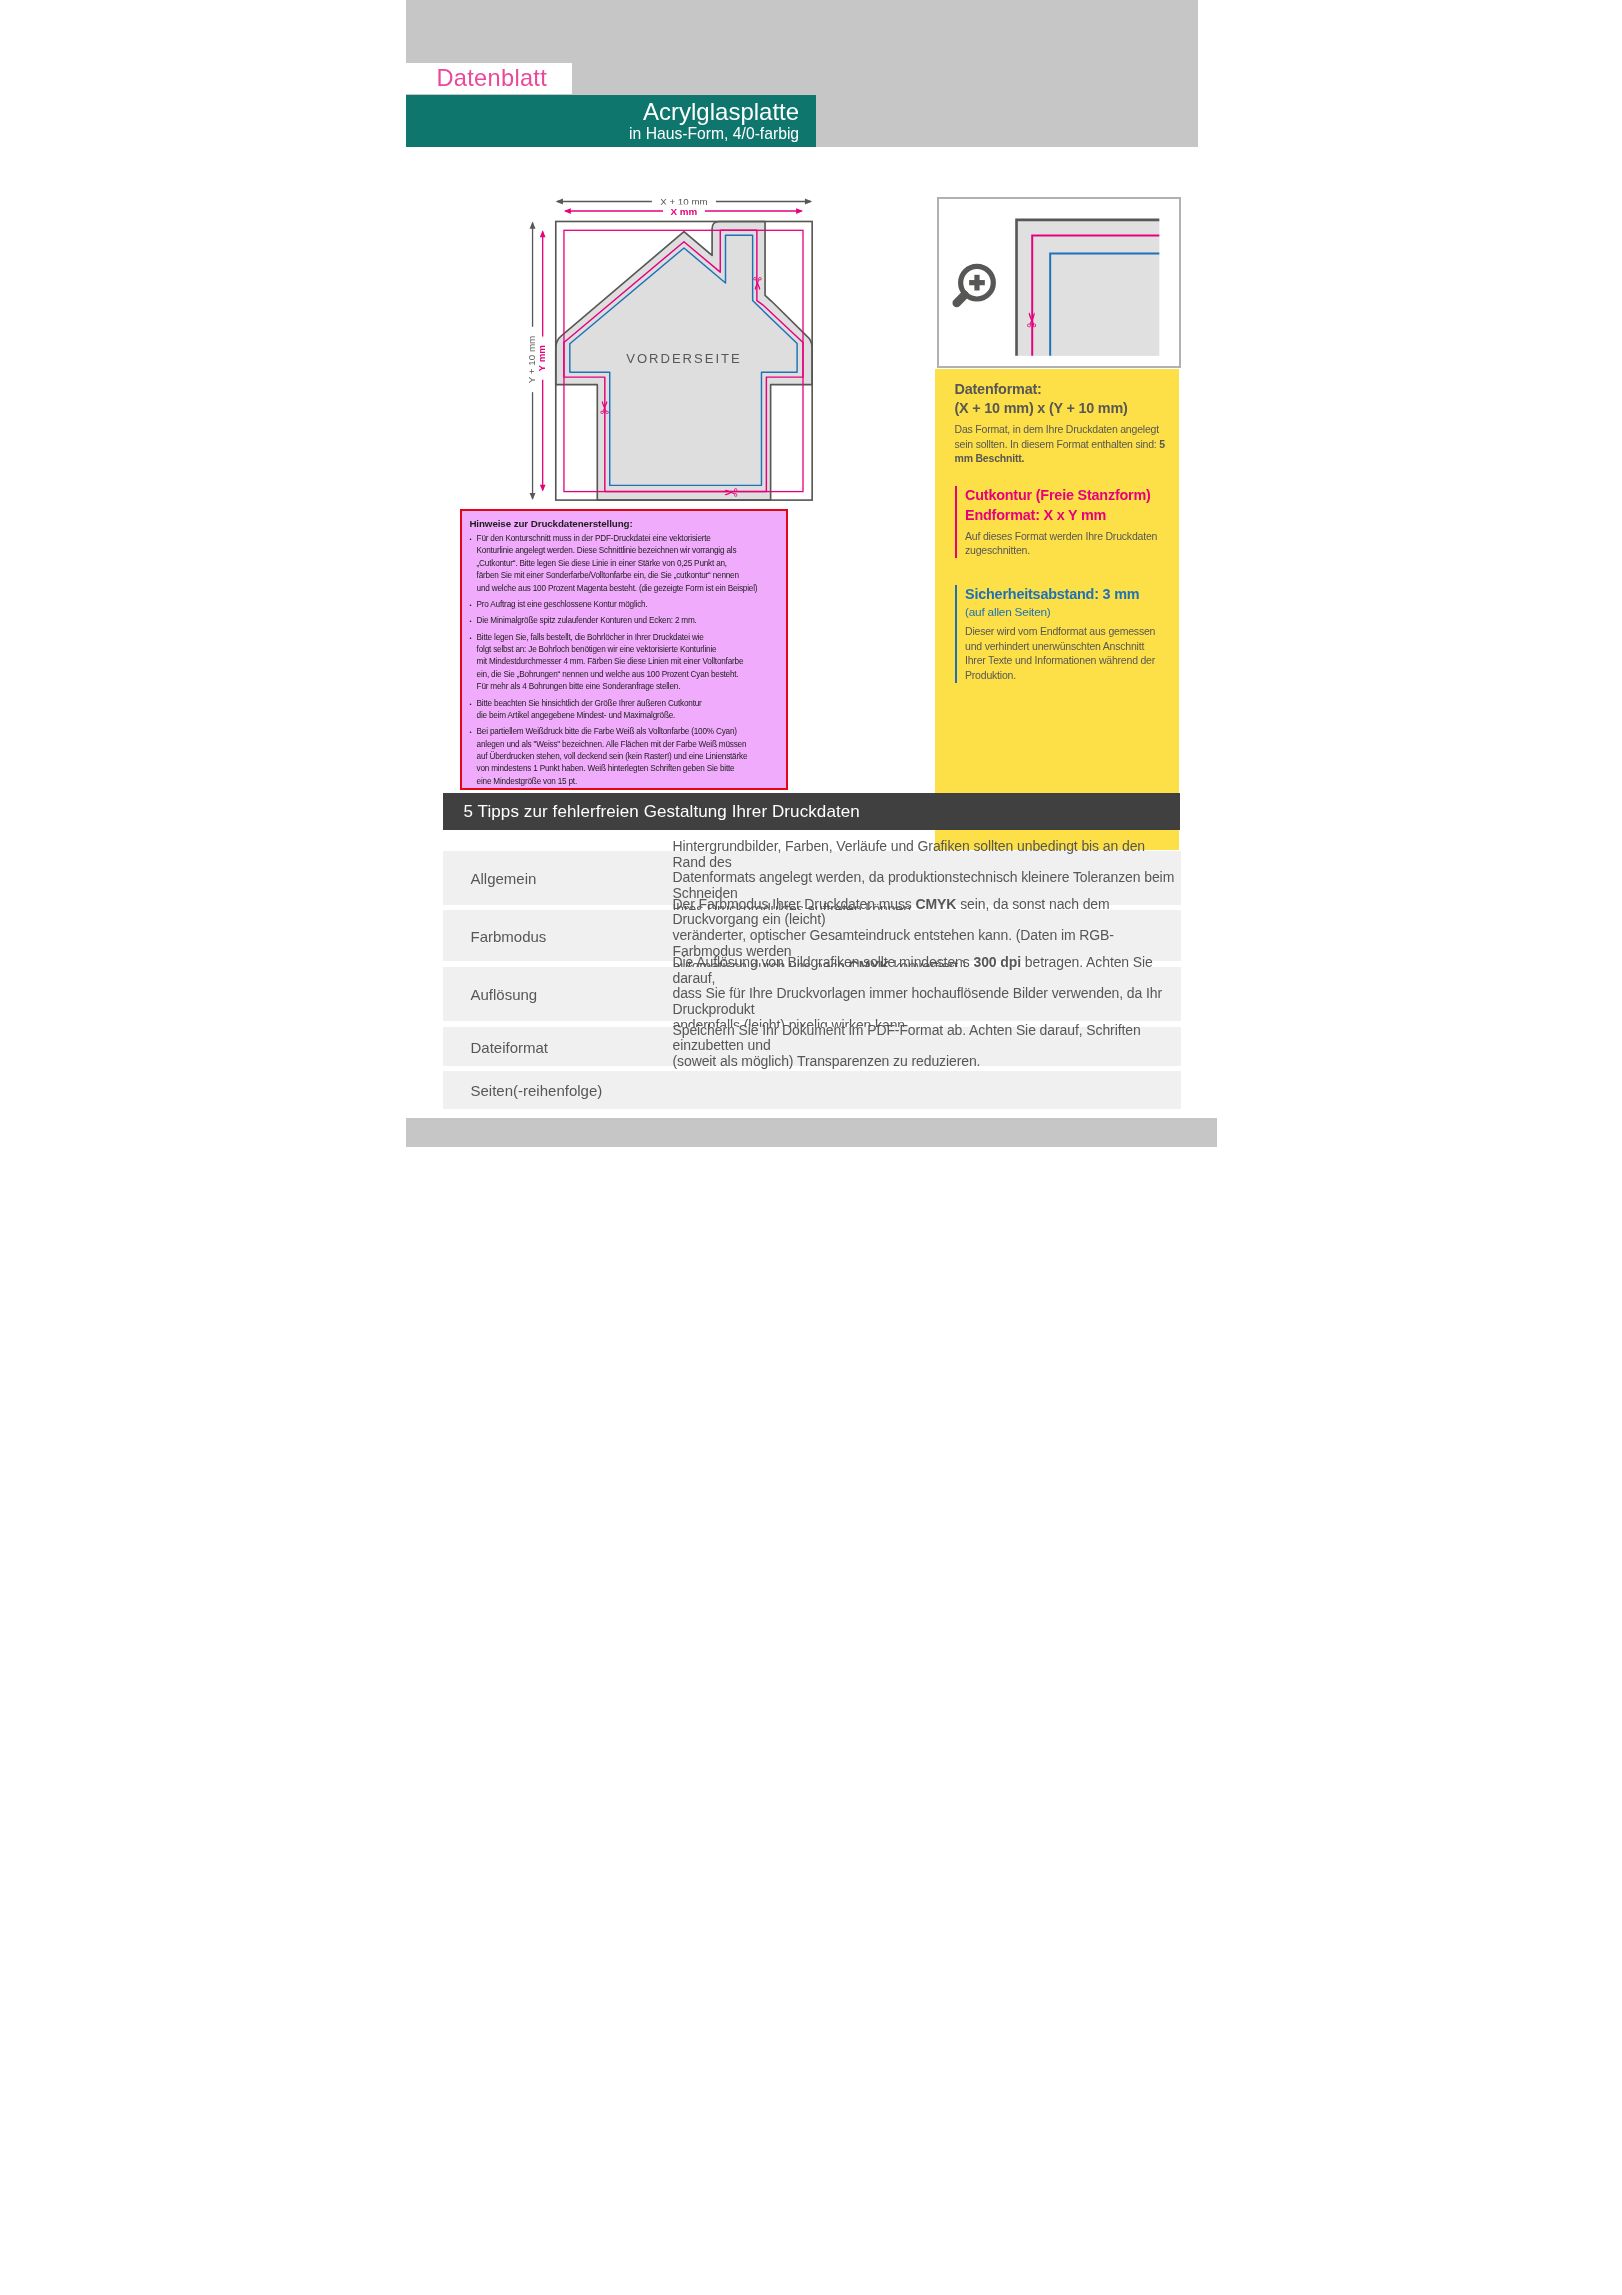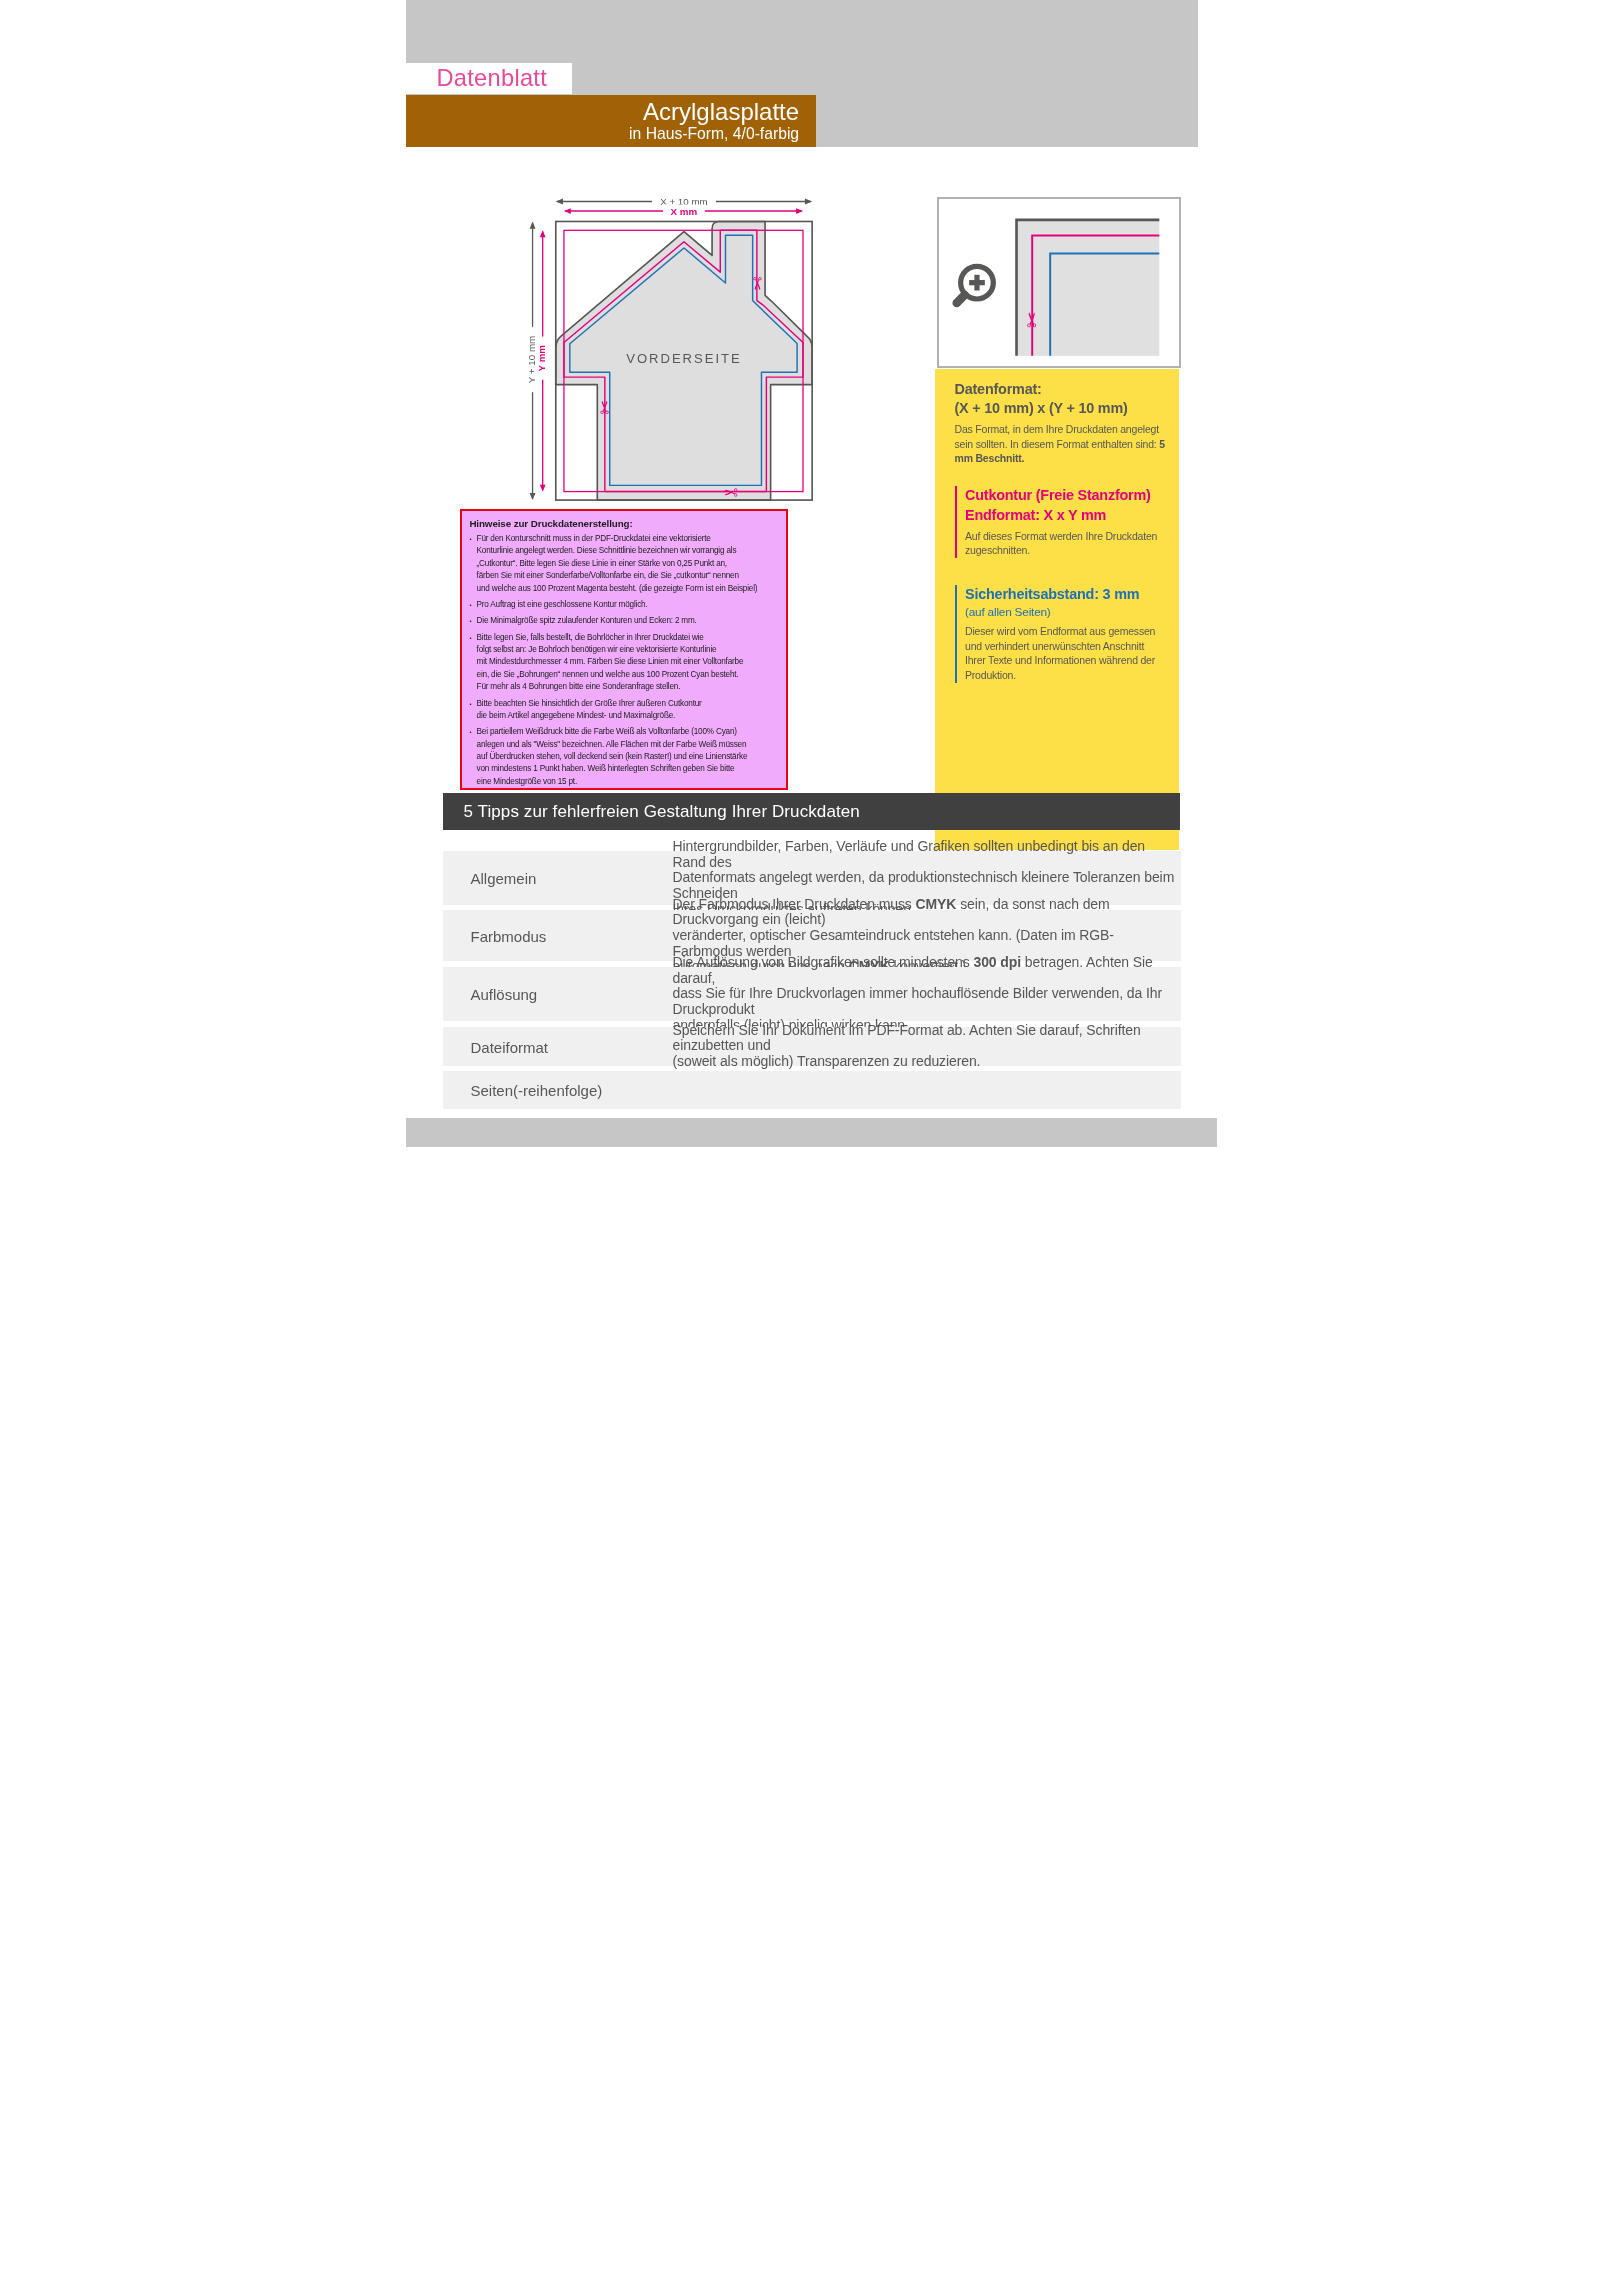--- a/index.html
+++ b/index.html
@@ -3,21 +3,21 @@
 <meta charset="utf-8">
 <style>
   html,body{margin:0;padding:0;background:#fff}
   .page{position:relative;width:811px;height:1148px;margin:0 auto;background:#fff;
         font-family:"Liberation Sans",sans-serif;overflow:hidden}
   .abs{position:absolute}
   
   .band-light{left:0;top:0;width:792px;height:147px;background:#c6c6c6}
   .datenblatt-box{left:0;top:63px;width:166px;height:31px;background:#fff;display:flex;align-items:center}
   .datenblatt-box span{margin-left:31px;font-size:23.6px;color:#ec4899;letter-spacing:0.3px}
-  .band-dark{left:0;top:95px;width:410px;height:52px;background:#a16207;display:flex;flex-direction:column;
+  .band-dark{left:0;top:95px;width:410px;height:52px;background:#0f766e;display:flex;flex-direction:column;
              align-items:flex-end;justify-content:center;padding-right:16.4px;box-sizing:border-box}
   .band-dark .t1{color:#fff;font-size:24px;line-height:26px}
   .band-dark .t2{color:#fff;font-size:15.7px;line-height:18.3px}
   
   .diagram{left:0;top:0;width:811px;height:1148px;pointer-events:none}
   
   .detailbox{left:531px;top:197px;width:244px;height:171px;background:#fff;border:2px solid #b1b1b1;box-sizing:border-box}
   
   .panel{left:529px;top:369px;width:244px;height:481px;background:#fde047;box-sizing:border-box;
          padding:10.5px 13px 0 20px;color:#575756}

